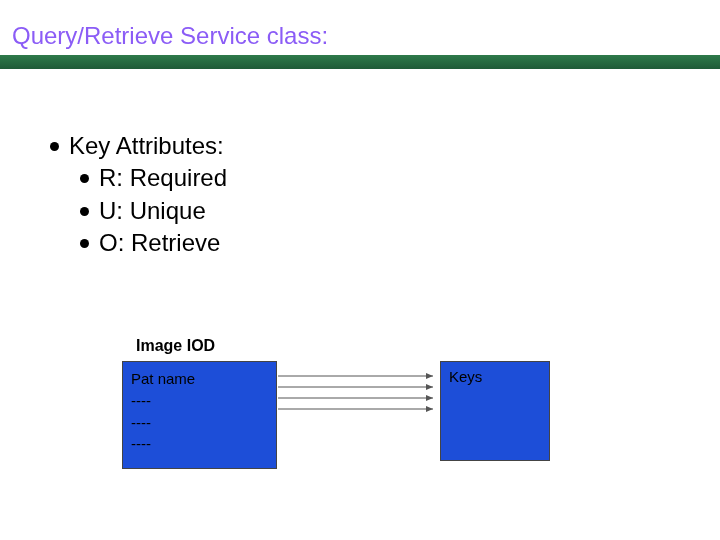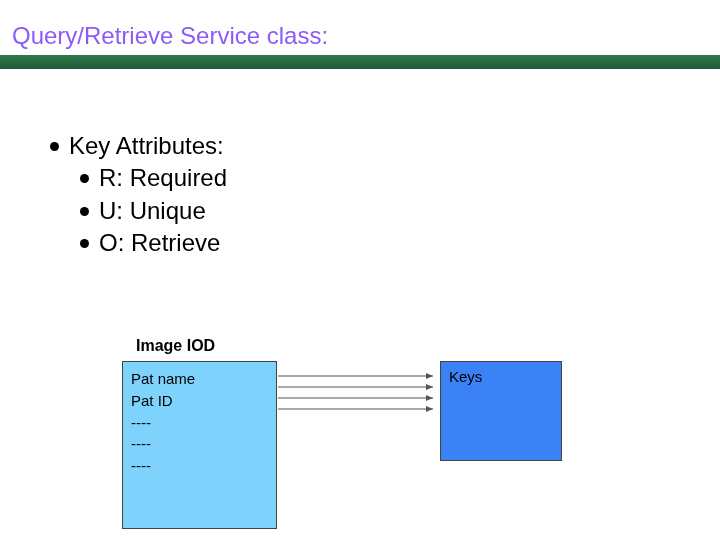--- a/index.html
+++ b/index.html
@@ -74,37 +74,37 @@
     position: absolute;
     top: 0; left: 16px;
     font-size: 16px;
     font-weight: bold;
   }
   .iod-box {
     position: absolute;
     top: 24px;
     left: 2px;
     width: 155px;
-    height: 168px;
+    height: 108px;
     border: 1px solid #444;
     padding: 6px 8px;
     font-size: 15px;
     line-height: 1.45;
-    background: #7dd3fc;
+    background: #1d4ed8;
   }
   .keys-box {
     position: absolute;
     top: 24px;
     left: 320px;
-    width: 122px;
+    width: 110px;
     height: 100px;
     border: 1px solid #444;
     padding: 6px 8px;
     font-size: 15px;
-    background: #3b82f6;
+    background: #1d4ed8;
   }
   .arrows {
     position: absolute;
     top: 32px;
     left: 158px;
     width: 162px;
     height: 60px;
   }
   .arrows svg { width: 100%; height: 100%; }
 </style>
@@ -132,21 +132,20 @@
   <div class="bullet-line sub">
     <span class="dot"></span>
     <span>O: Retrieve</span>
   </div>
 </div>
 
 <div class="diagram">
   <div class="iod-label">Image IOD</div>
   <div class="iod-box">
     <div>Pat name</div>
-    <div>Pat ID</div>
     <div>----</div>
     <div>----</div>
     <div>----</div>
   </div>
   <div class="arrows">
     <svg viewBox="0 0 162 60">
       <defs>
         <marker id="ah" markerWidth="8" markerHeight="8" refX="7" refY="3" orient="auto">
           <path d="M0,0 L7,3 L0,6 Z" fill="#555"></path>
         </marker>

